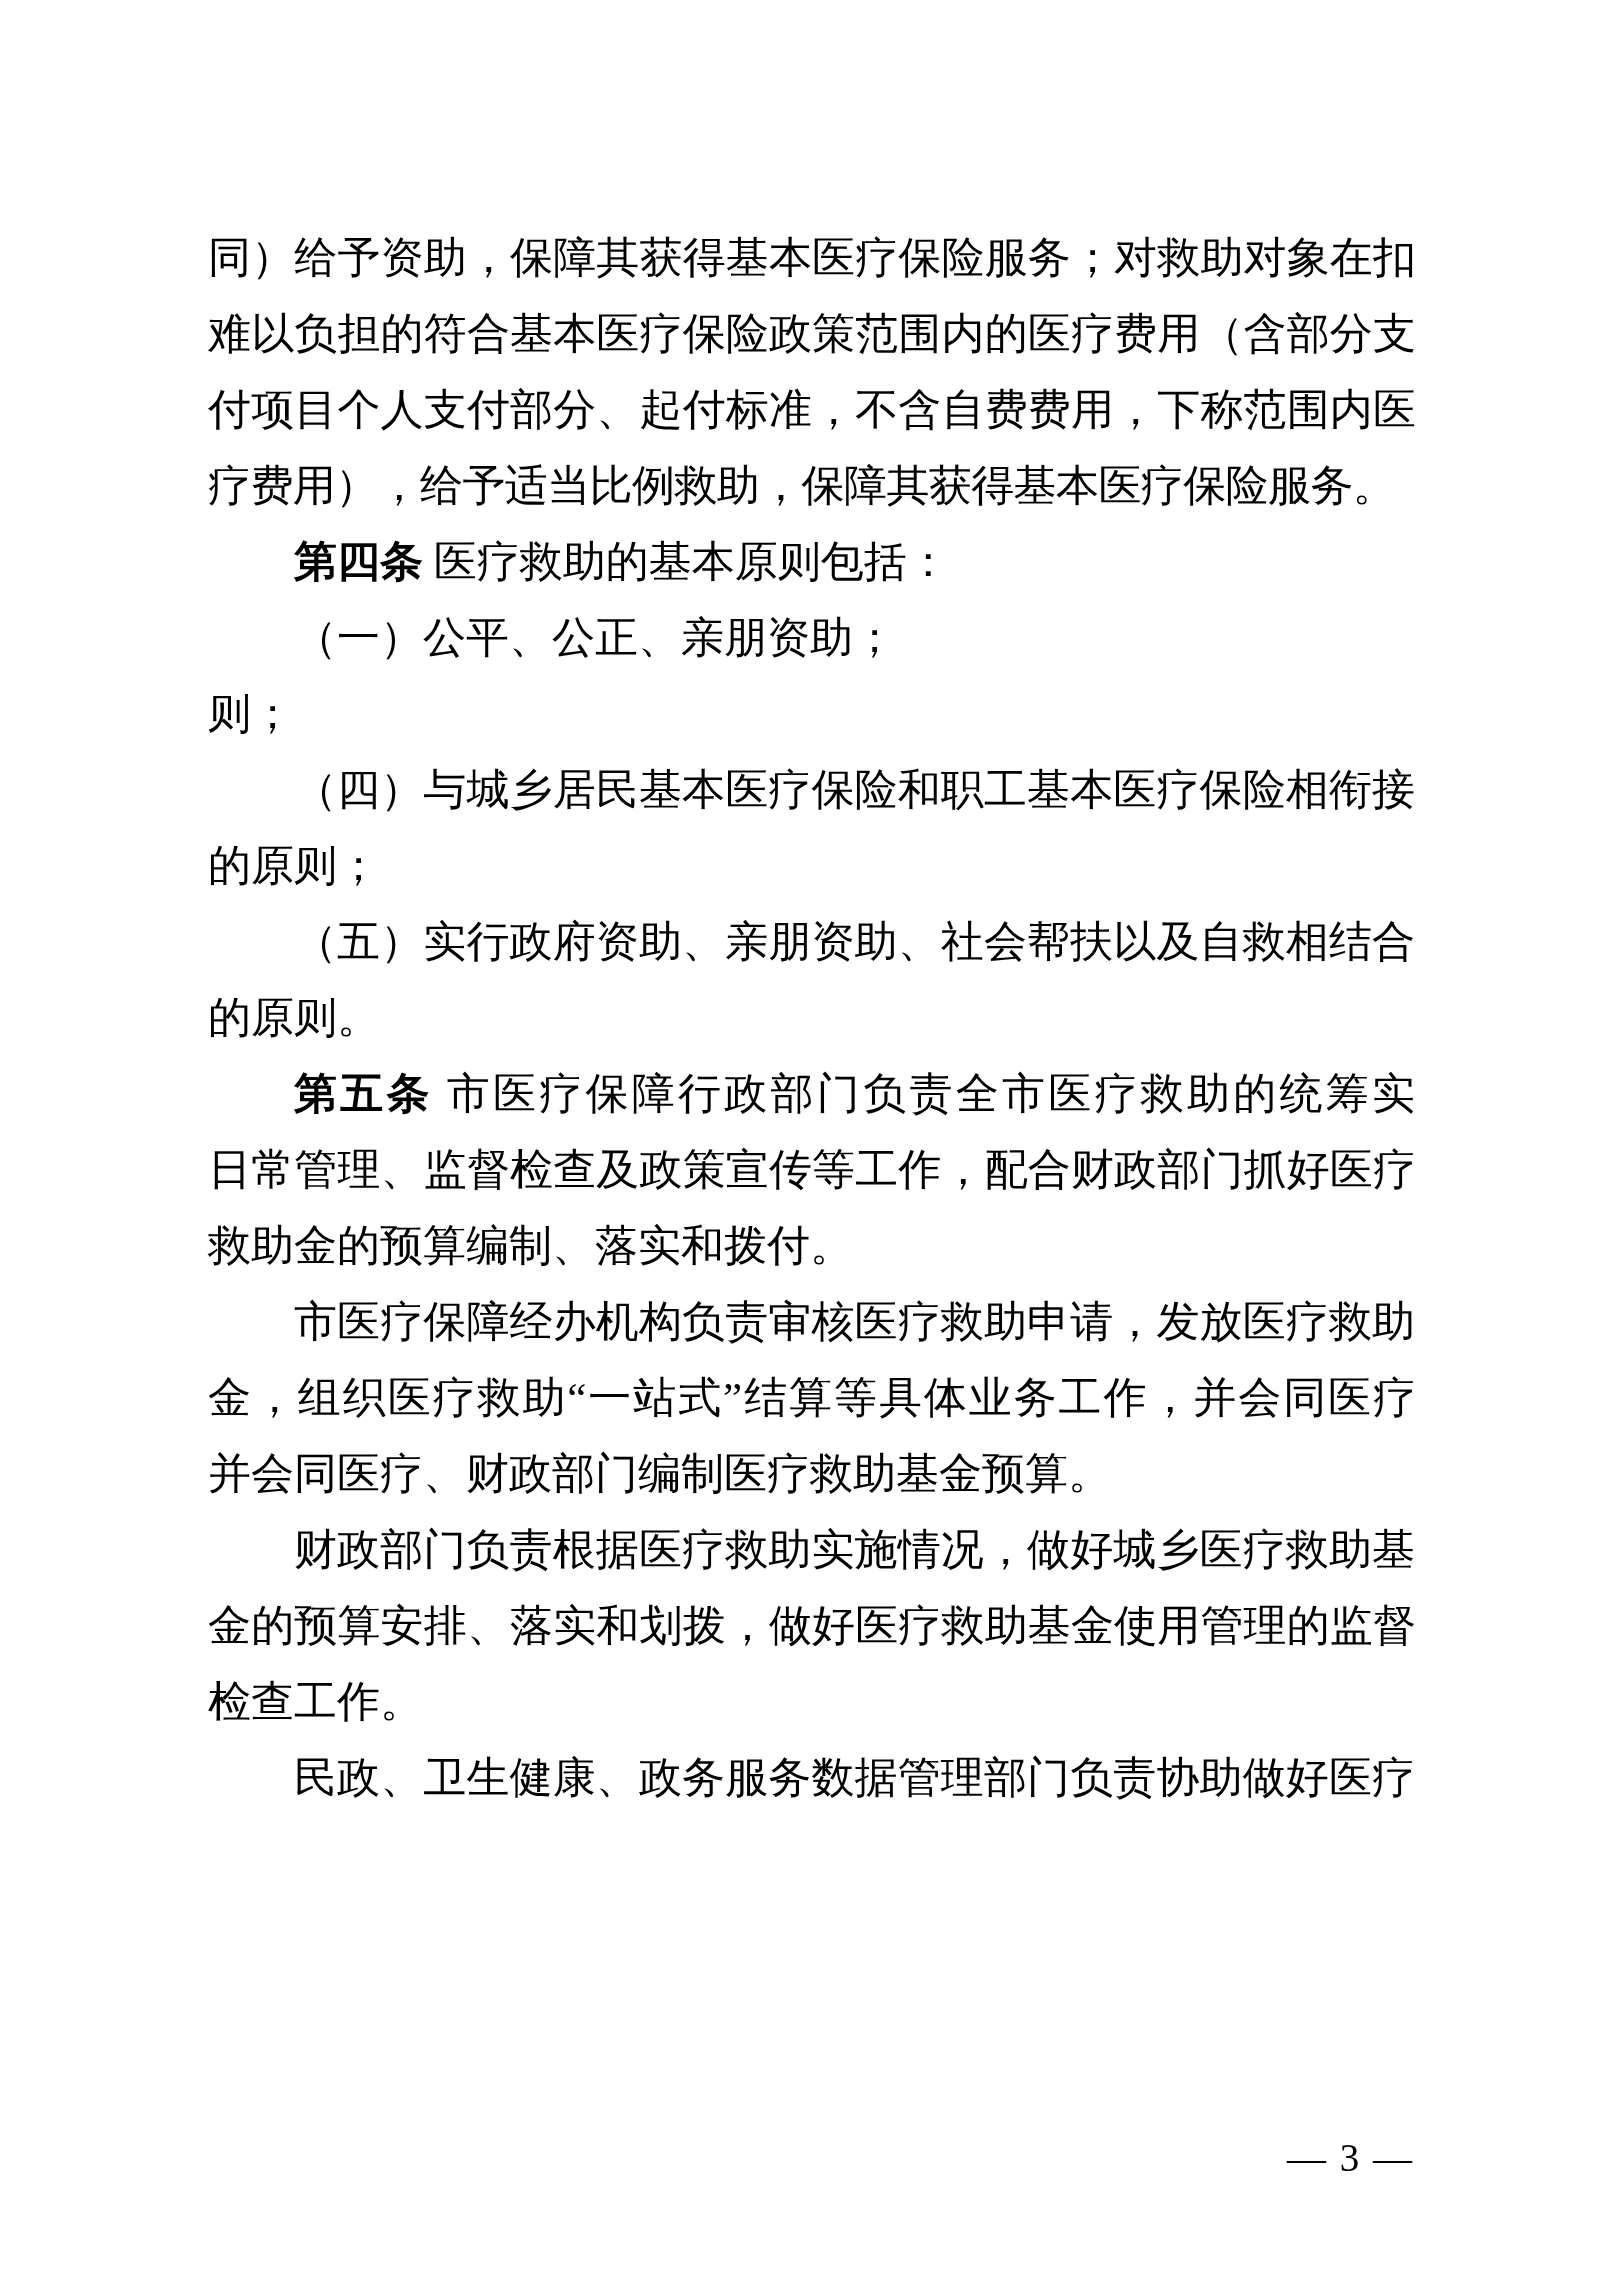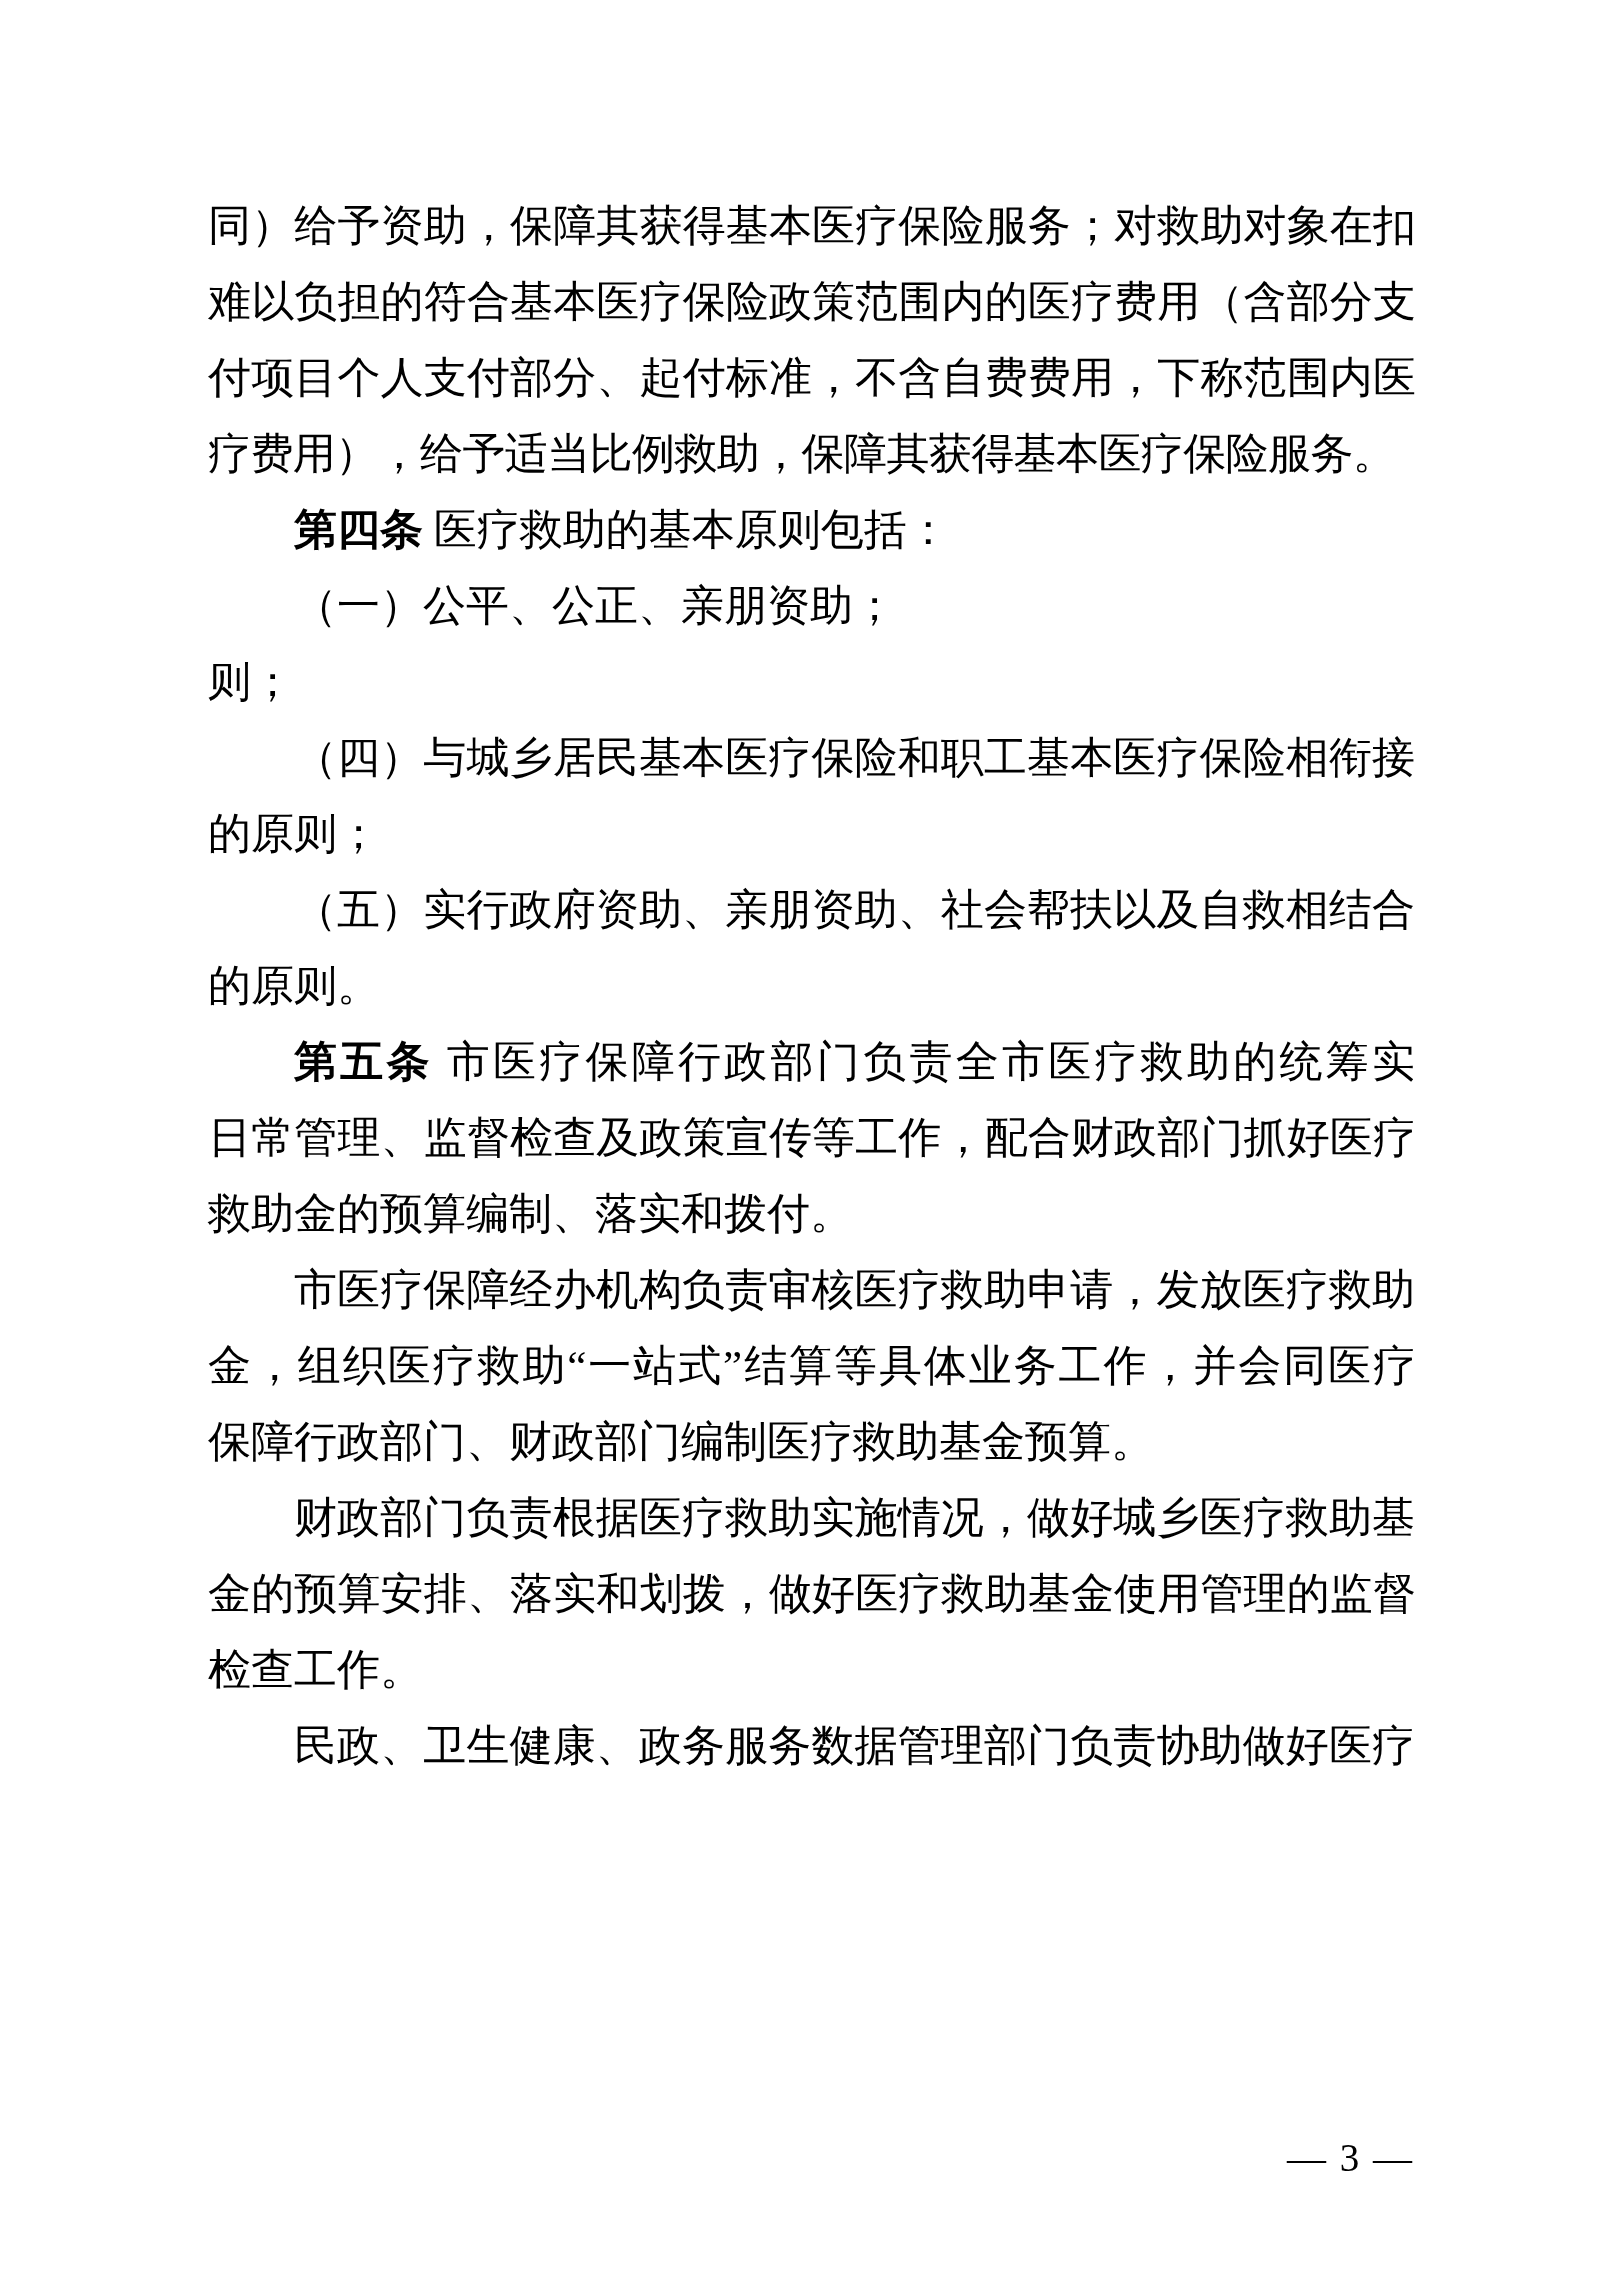--- a/index.html
+++ b/index.html
@@ -12,21 +12,21 @@
     width: 1621px;
     height: 2293px;
     background: #ffffff;
     overflow: hidden;
     font-family: "Liberation Serif", "DejaVu Serif", serif;
     color: #000000;
   }
   .doc-body {
     position: absolute;
     left: 208px;
-    top: 188px;
+    top: 220px;
     width: 1208px;
   }
   .line {
     height: 76px;
     line-height: 76px;
     font-size: 43px;
     white-space: nowrap;
     text-align: left;
     overflow: visible;
   }
@@ -71,21 +71,21 @@
       <div class="line"><span>则；</span></div>
       <div class="line indent justify"><span>（四）与城乡居民基本医疗保险和职工基本医疗保险相衔接</span></div>
       <div class="line"><span>的原则；</span></div>
       <div class="line indent justify"><span>（五）实行政府资助、亲朋资助、社会帮扶以及自救相结合</span></div>
       <div class="line"><span>的原则。</span></div>
       <div class="line indent justify"><span class="bold">第五条</span><span> 市医疗保障行政部门负责全市医疗救助的统筹实施、</span></div>
       <div class="line justify"><span>日常管理、监督检查及政策宣传等工作，配合财政部门抓好医疗</span></div>
       <div class="line"><span>救助金的预算编制、落实和拨付。</span></div>
       <div class="line indent justify"><span>市医疗保障经办机构负责审核医疗救助申请，发放医疗救助</span></div>
       <div class="line justify"><span>金，组织医疗救助“一站式”结算等具体业务工作，并会同医疗</span></div>
-      <div class="line"><span>保障行政部门、财政部门编制医疗救助基金预算。</span></div>
+      <div class="line"><span>并会同医疗、财政部门编制医疗救助基金预算。</span></div>
       <div class="line indent justify"><span>财政部门负责根据医疗救助实施情况，做好城乡医疗救助基</span></div>
       <div class="line justify"><span>金的预算安排、落实和划拨，做好医疗救助基金使用管理的监督</span></div>
       <div class="line"><span>检查工作。</span></div>
       <div class="line indent justify"><span>民政、卫生健康、政务服务数据管理部门负责协助做好医疗</span></div>
     </div>
   <div class="page-number">— 3 —</div>
 </div>
 
 
 </body></html>

